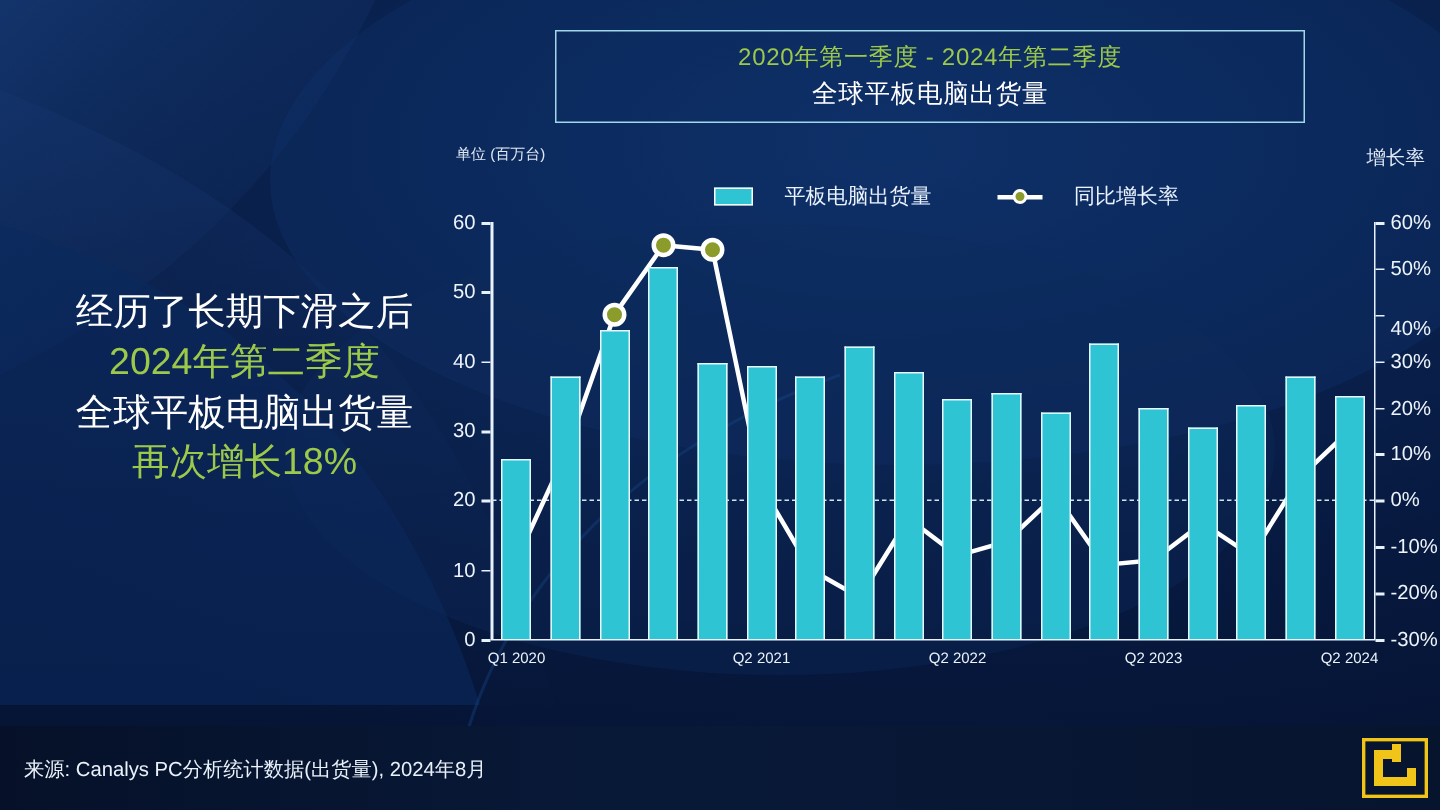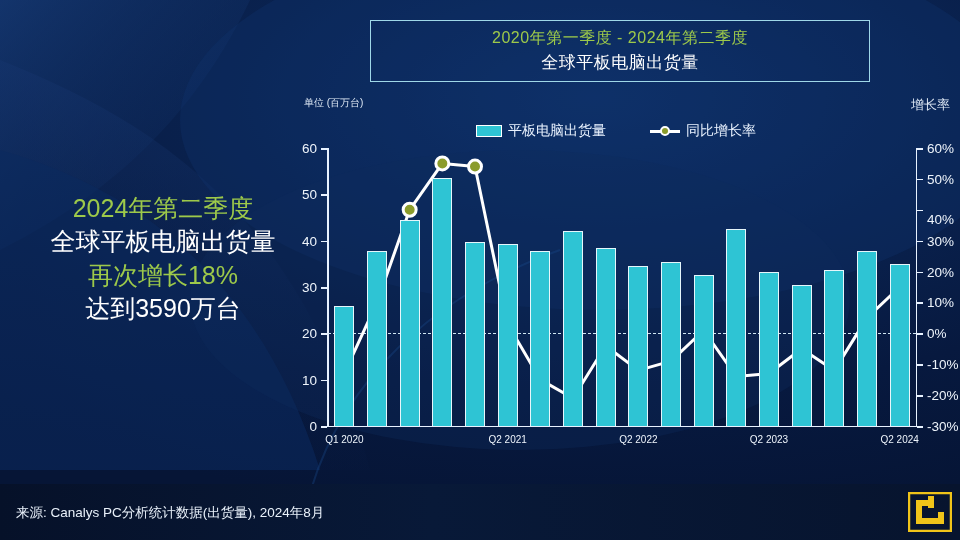--- a/index.html
+++ b/index.html
@@ -33,21 +33,21 @@
   #headline .ln { font-size: 25px; line-height: 1.33; white-space: nowrap; }
   #headline .w { color: #ffffff; }
   #headline .g { color: #9dc94a; }
 
   
   #chart { position: absolute; left: 296px; top: 96px; width: 660px; height: 370px; }
   #unit-label { position: absolute; left: 8px; top: 0px; color: #dfe9f5; font-size: 10px; white-space: nowrap; }
   #growth-label { position: absolute; right: 6px; top: 0px; color: #dfe9f5; font-size: 13px; white-space: nowrap; }
 
   #legend { position: absolute; left: 180px; top: 26px; display: flex; gap: 44px; align-items: center; }
-  .lg { display: flex; align-items: center; gap: 6px; color: #eaf3ff; font-size: 14px; white-space: nowrap; }
+  .lg { display: flex; align-items: center; gap: 21px; color: #eaf3ff; font-size: 14px; white-space: nowrap; }
   .lg-swatch { width: 26px; height: 12px; background: #2ec4d4; border: 1px solid #ffffff; }
   .lg-line { position: relative; width: 30px; height: 12px; }
   .lg-line::before { content:""; position:absolute; left:0; top:5px; width:30px; height:2.5px; background:#ffffff; }
   .lg-line::after { content:""; position:absolute; left:10px; top:1px; width:10px; height:10px; border-radius:50%;
                     background:#8b9c2b; border:2px solid #ffffff; box-sizing:border-box; }
 
   
   #plot { position: absolute; left: 32px; top: 52px; width: 588px; height: 278px; }
   .axis-line { position: absolute; background: #e8f2ff; }
   #y-left-axis  { left: -1px; top: 0; width: 1.5px; height: 100%; }
@@ -110,24 +110,24 @@
     <ellipse cx="520" cy="300" rx="330" ry="150" fill="#0d2a5d" opacity="0.35"></ellipse>
     <path d="M300,540 C320,400 420,300 560,250" stroke="#1b4a8c" stroke-width="2" fill="none" opacity="0.35"></path>
   </svg>
 
   <div id="title-box">
     <div id="title-line1">2020年第一季度 - 2024年第二季度</div>
     <div id="title-line2">全球平板电脑出货量</div>
   </div>
 
   <div id="headline">
+      <div class="ln w">经历了长期下滑之后</div>
       <div class="ln g">2024年第二季度</div>
       <div class="ln w">全球平板电脑出货量</div>
       <div class="ln g">再次增长18%</div>
-      <div class="ln w">达到3590万台</div>
     </div>
 
   <div id="chart">
     <div id="unit-label">单位 (百万台)</div>
     <div id="growth-label">增长率</div>
 
     <div id="legend">
       <div class="lg">
         <span class="lg-swatch"></span>
         <span>平板电脑出货量</span>

